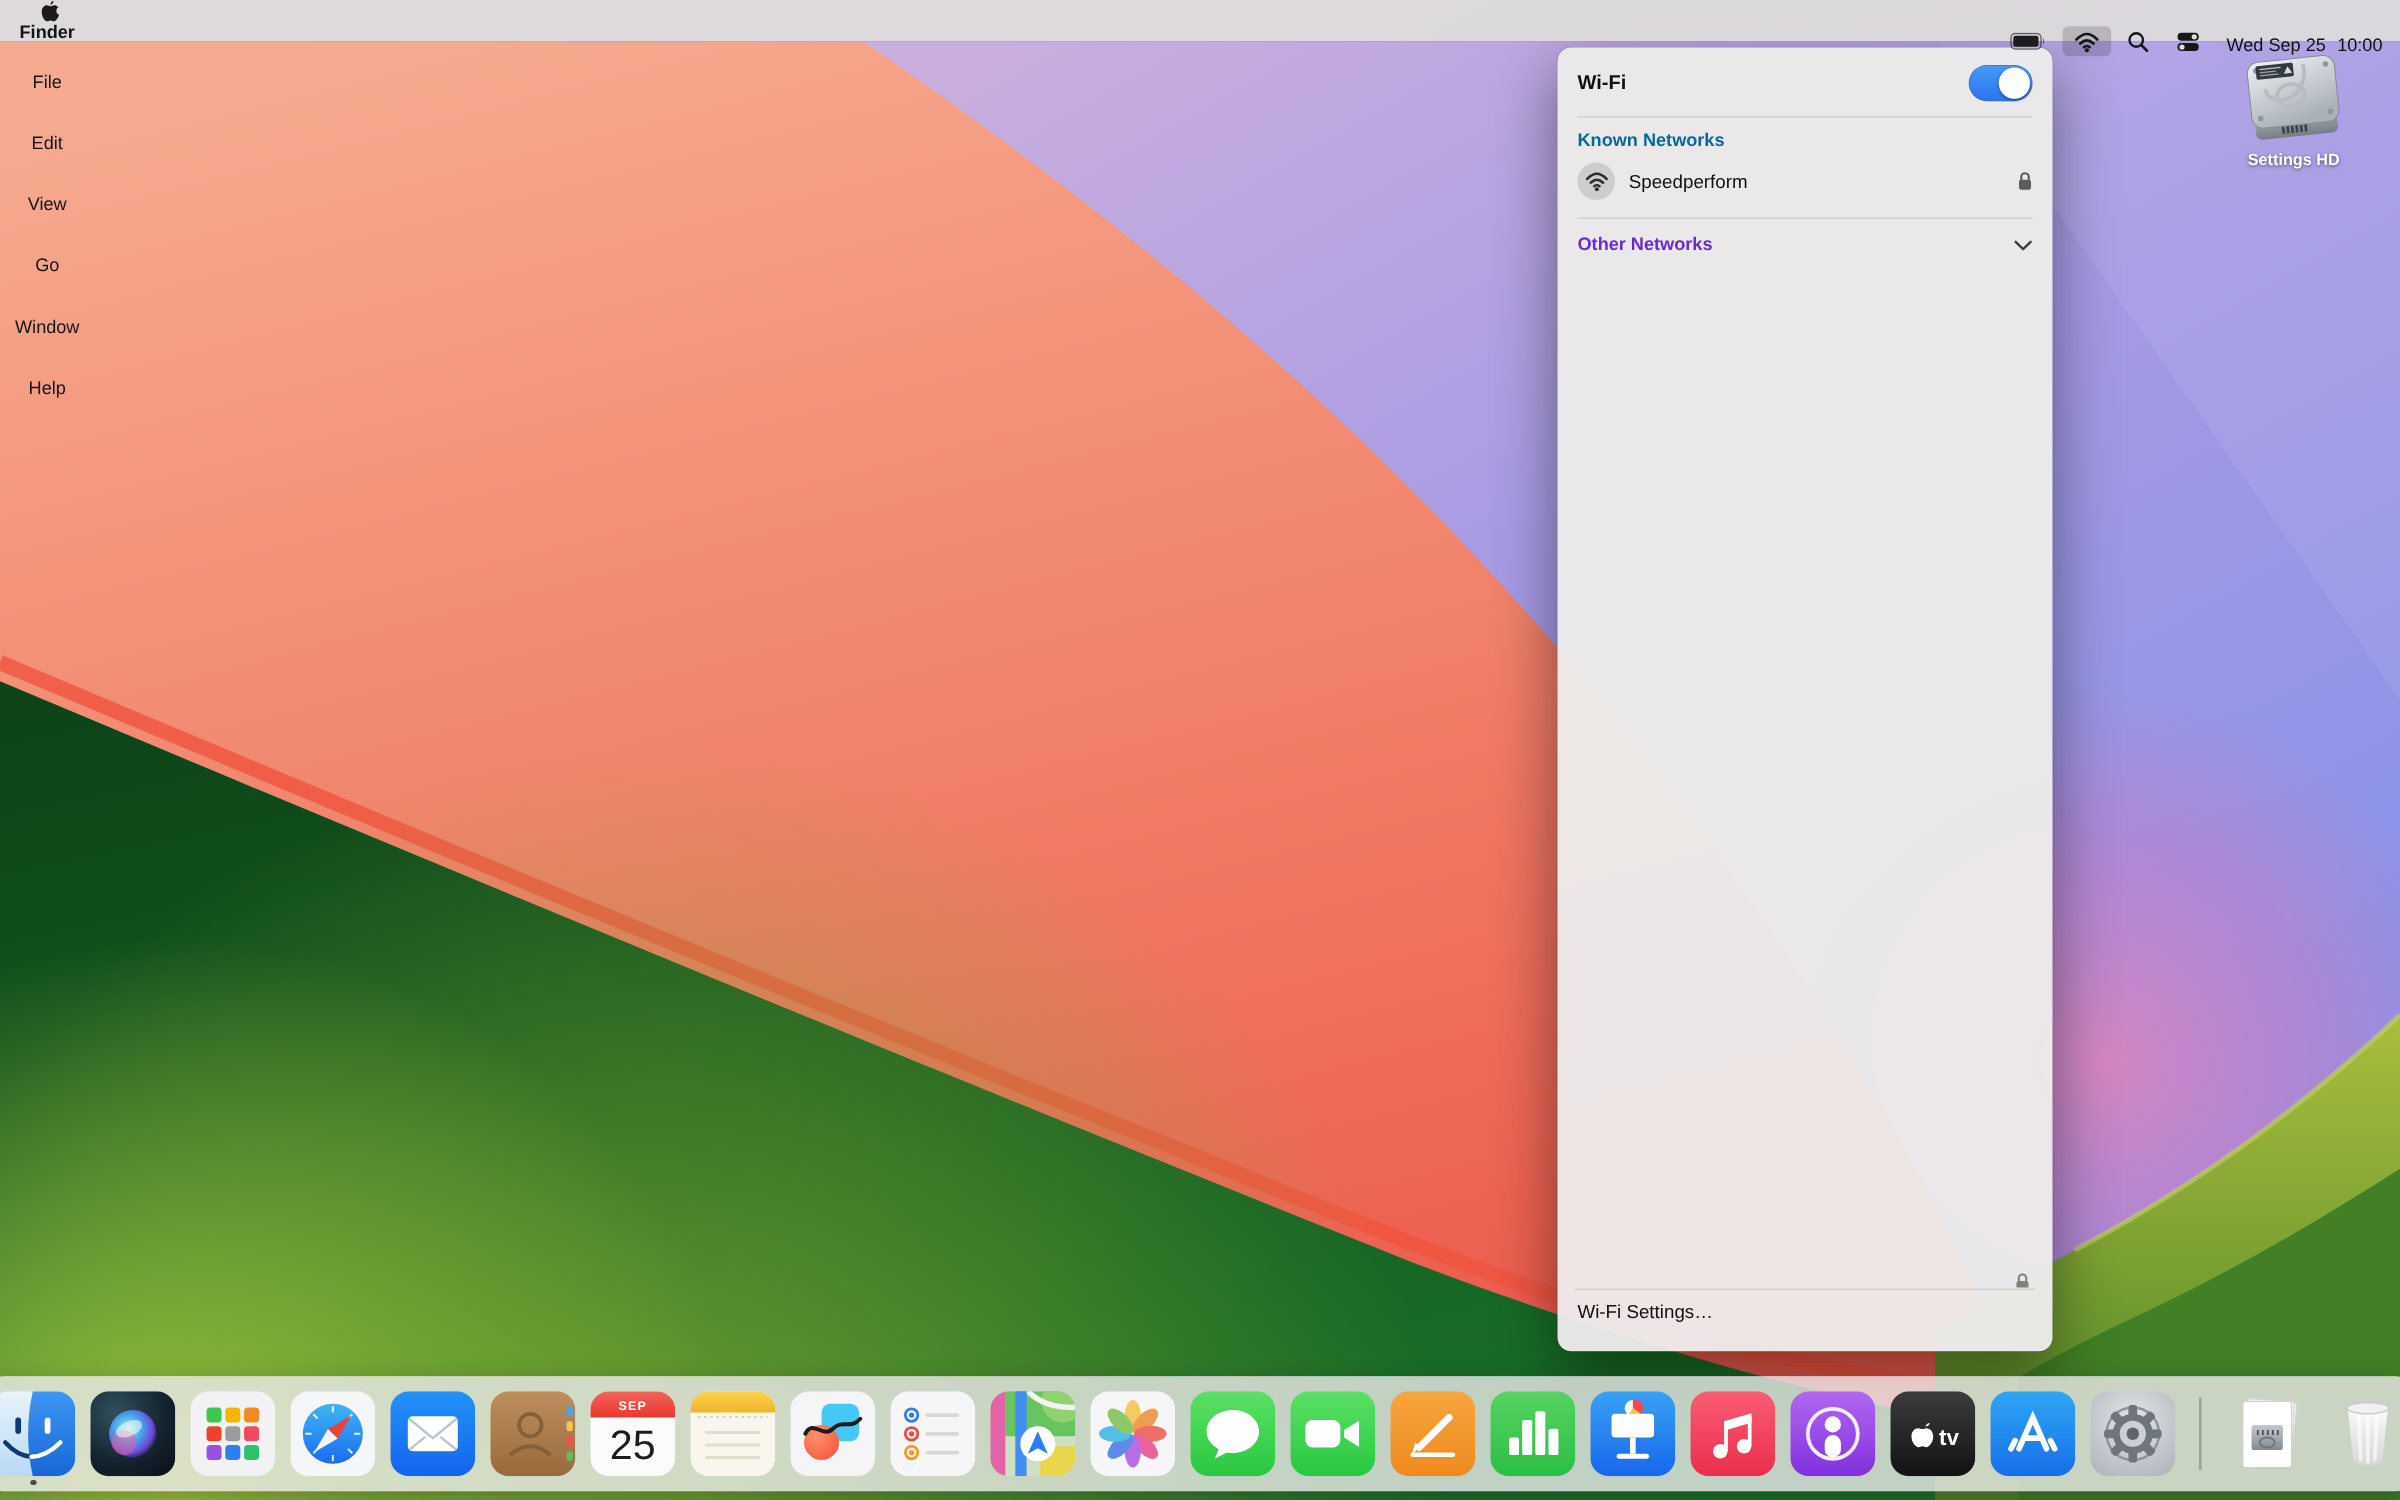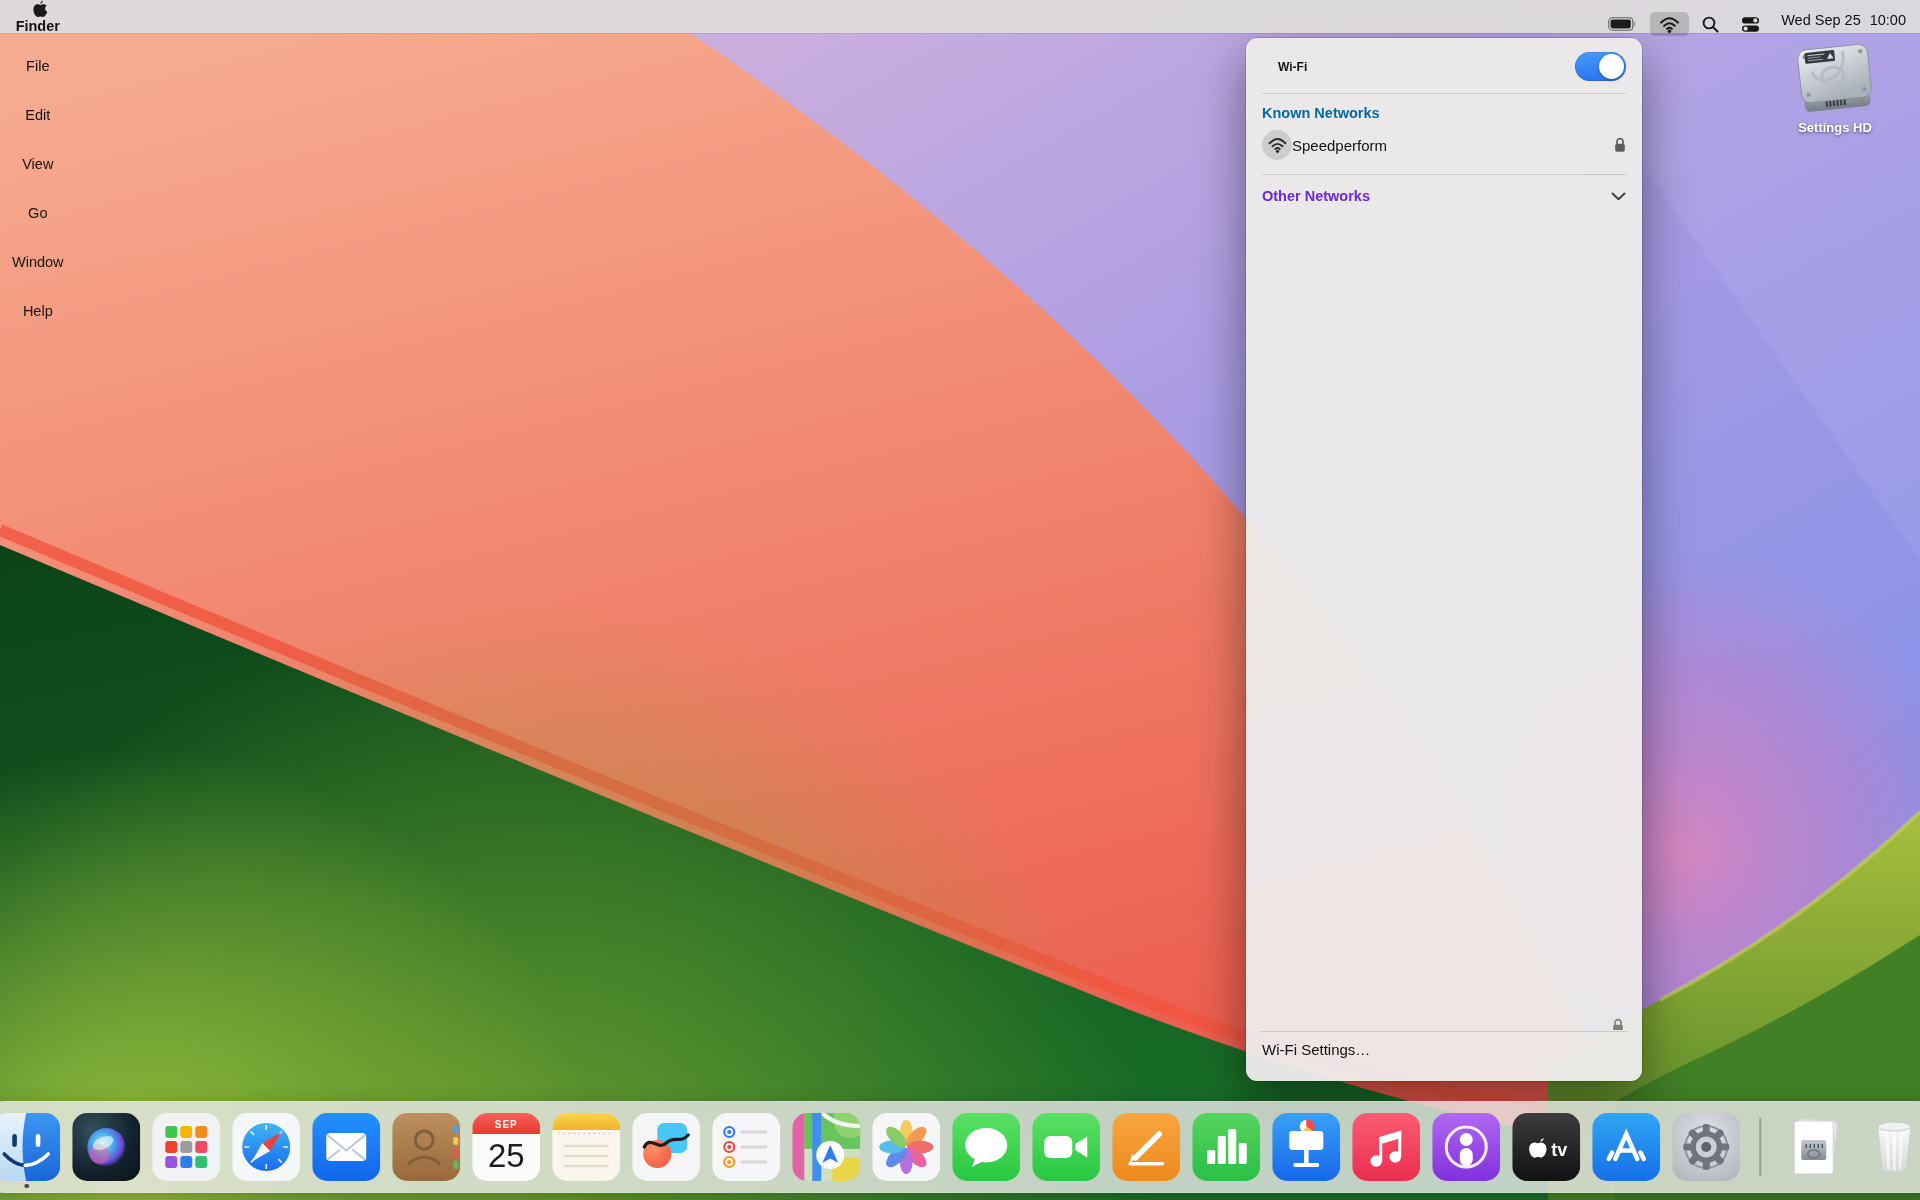--- a/index.html
+++ b/index.html
@@ -9,39 +9,39 @@
 
   
   .menubar{position:absolute;left:0;top:0;width:100%;height:33px;
     background:rgba(222,220,220,.94);display:flex;align-items:center;
     justify-content:space-between;font-size:14.5px;color:#141414;
     box-shadow:0 0.5px 0 rgba(0,0,0,.15);z-index:40;}
   .mb-left{display:flex;align-items:center;height:100%;flex-direction:column;}
   .mb-left .apple{padding:0 12px 0 18px;display:flex;align-items:center;}
   .mb-item{padding:0 12px;line-height:33px;margin-top:16px;}
   .mb-app{font-weight:700;padding:0 12px;}
-  .mb-right{display:flex;align-items:flex-start;height:100%;padding-right:14px;gap:4px;margin-top:24px;}
+  .mb-right{display:flex;align-items:flex-end;height:100%;padding-right:14px;gap:4px;margin-top:24px;}
   .status{display:flex;align-items:center;justify-content:center;height:24px;padding:0 9px;border-radius:5px;}
   .status.active{background:rgba(0,0,0,.16);}
   .clock{display:flex;gap:9px;padding-left:8px;font-size:14.5px;color:#111;}
 
   
   .panel{position:absolute;left:1246px;top:38px;width:396px;height:1043px;z-index:30;
     background:rgba(236,234,234,.97);border-radius:11px;
     box-shadow:0 0 0 .5px rgba(0,0,0,.25),0 18px 50px rgba(0,0,0,.45);
     display:flex;flex-direction:column;color:#111;}
   .p-title-row{display:flex;align-items:center;justify-content:space-between;padding:14px 16px 12px;}
-  .p-title{font-size:12px;font-weight:700;margin-left:16px;}
+  .p-title{font-size:16px;font-weight:700;}
   .toggle{position:relative;width:51px;height:29px;border-radius:15px;
     background:linear-gradient(180deg,#459af9,#2c74ee);box-shadow:inset 0 0 0 .5px rgba(0,0,0,.2);cursor:default;}
   .toggle .knob{position:absolute;top:2px;right:2px;width:25px;height:25px;border-radius:50%;
     background:#fff;box-shadow:0 1px 3px rgba(0,0,0,.35);}
   .p-div{height:1px;background:rgba(0,0,0,.13);margin:0 16px;flex:none;}
   .p-section{padding:11px 16px 4px;font-size:14.5px;font-weight:700;color:#0369a1;}
-  .net-row{display:flex;align-items:center;padding:5px 16px;}
+  .net-row{display:flex;align-items:center;gap:11px;padding:5px 16px;}
   .net-circle{width:30px;height:30px;border-radius:50%;display:flex;align-items:center;justify-content:center;flex:none;}
   .net-circle.gray{background:#cecdce;}
   .net-circle.blue{background:#0a82f6;}
   .net-name{font-size:15px;}
   .net-lock{margin-left:auto;display:flex;}
   .other-row{display:flex;align-items:center;justify-content:space-between;padding:13px 16px;}
   .other-label{font-size:14.5px;font-weight:700;color:#6d28d9;}
   .p-spacer{flex:1;}
   .p-bottom{position:relative;}
   .clip-lock{position:absolute;right:18px;top:-13px;height:12px;overflow:hidden;opacity:.85;}

